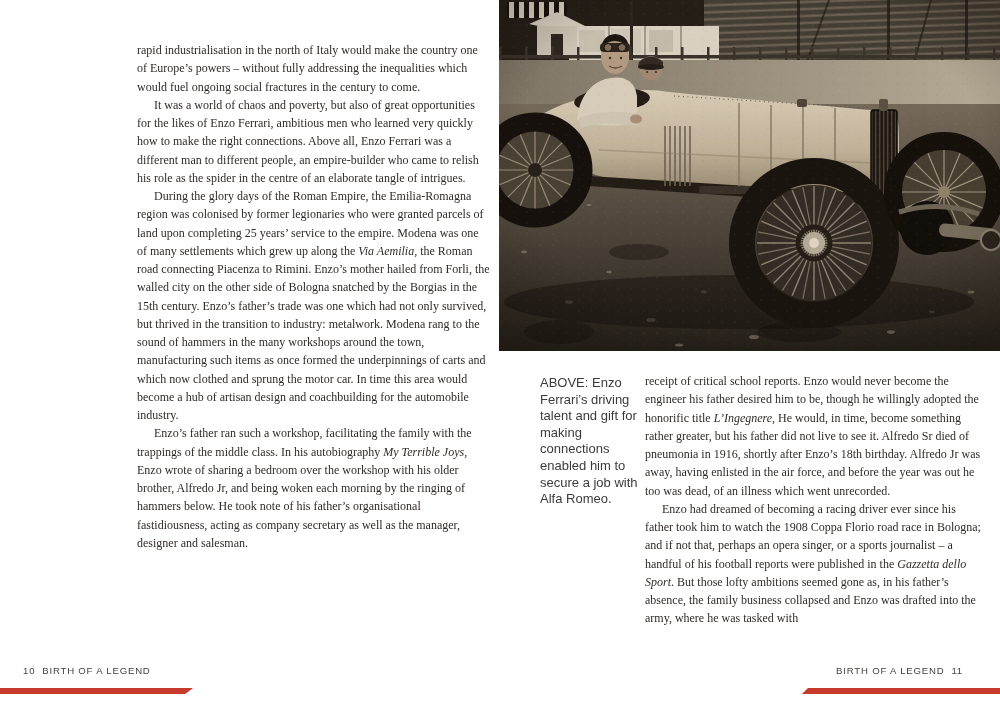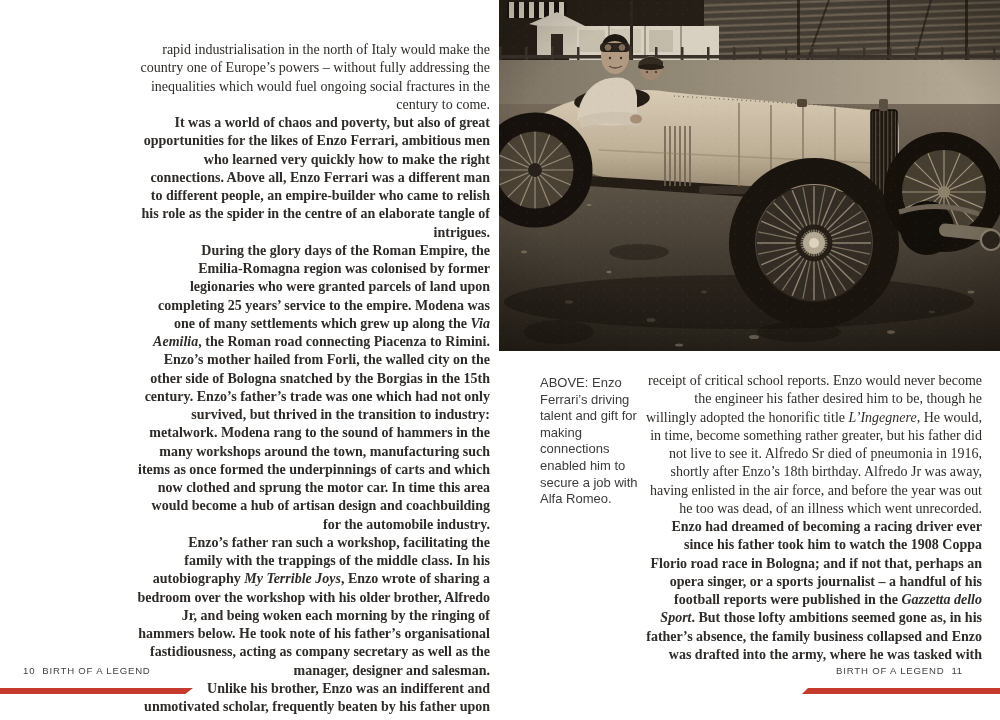--- a/index.html
+++ b/index.html
@@ -1,22 +1,22 @@
 <!DOCTYPE html>
 <html><head>
 <meta charset="utf-8">
 <title>Book Spread</title>
 <style>
   html,body{margin:0;padding:0;}
   body{width:1000px;height:720px;background:#ffffff;overflow:hidden;}
   .spread{position:relative;width:1000px;height:720px;background:#ffffff;font-family:"Liberation Serif",serif;}
 
-  .text-col{position:absolute;color:#2f2b28;font-size:14px;line-height:18.25px;text-align:right;}
+  .text-col{position:absolute;color:#2f2b28;font-size:12px;line-height:18.25px;text-align:left;}
   .text-col p{margin:0;}
-  .text-col p.indent{text-indent:17px;font-weight:bold;}
+  .text-col p.indent{text-indent:17px;}
   #left-col{left:137px;top:41px;width:353px;}
   #right-col{left:645px;top:372px;width:337px;}
 
   .photo{position:absolute;left:499px;top:0;width:501px;height:351px;overflow:hidden;background:#6b6156;}
   .photo svg{display:block;}
 
   .caption{position:absolute;left:540px;top:375px;width:104px;
     font-family:"Liberation Sans",sans-serif;font-size:13px;line-height:16.6px;color:#3b3b3b;}
 
   .folio{position:absolute;top:665px;font-family:"Liberation Sans",sans-serif;
@@ -32,21 +32,20 @@
 </head>
 <body>
 
 <div class="spread">
 
   <div id="left-col" class="text-col">
       <p>rapid industrialisation in the north of Italy would make the country one of Europe’s powers – without fully addressing the inequalities which would fuel ongoing social fractures in the century to come.</p>
       <p class="indent">It was a world of chaos and poverty, but also of great opportunities for the likes of Enzo Ferrari, ambitious men who learned very quickly how to make the right connections. Above all, Enzo Ferrari was a different man to different people, an empire-builder who came to relish his role as the spider in the centre of an elaborate tangle of intrigues.</p>
       <p class="indent">During the glory days of the Roman Empire, the Emilia-Romagna region was colonised by former legionaries who were granted parcels of land upon completing 25 years’ service to the empire. Modena was one of many settlements which grew up along the <i>Via Aemilia</i>, the Roman road connecting Piacenza to Rimini. Enzo’s mother hailed from Forli, the walled city on the other side of Bologna snatched by the Borgias in the 15th century. Enzo’s father’s trade was one which had not only survived, but thrived in the transition to industry: metalwork. Modena rang to the sound of hammers in the many workshops around the town, manufacturing such items as once formed the underpinnings of carts and which now clothed and sprung the motor car. In time this area would become a hub of artisan design and coachbuilding for the automobile industry.</p>
       <p class="indent">Enzo’s father ran such a workshop, facilitating the family with the trappings of the middle class. In his autobiography <i>My Terrible Joys</i>, Enzo wrote of sharing a bedroom over the workshop with his older brother, Alfredo Jr, and being woken each morning by the ringing of hammers below. He took note of his father’s organisational fastidiousness, acting as company secretary as well as the manager, designer and salesman.</p>
-      <p class="indent">Unlike his brother, Enzo was an indifferent and unmotivated scholar, frequently beaten by his father upon</p>
     </div>
 
   <div class="photo">
     <svg viewBox="0 0 501 351" width="501" height="351">
       <defs>
         <linearGradient id="roadG" x1="0" y1="0" x2="1" y2="0">
           <stop offset="0" stop-color="#7e7464"></stop>
             <stop offset="1" stop-color="#b6ab96"></stop>
         </linearGradient>
         <linearGradient id="groundG" x1="0" y1="0" x2="0" y2="1">

